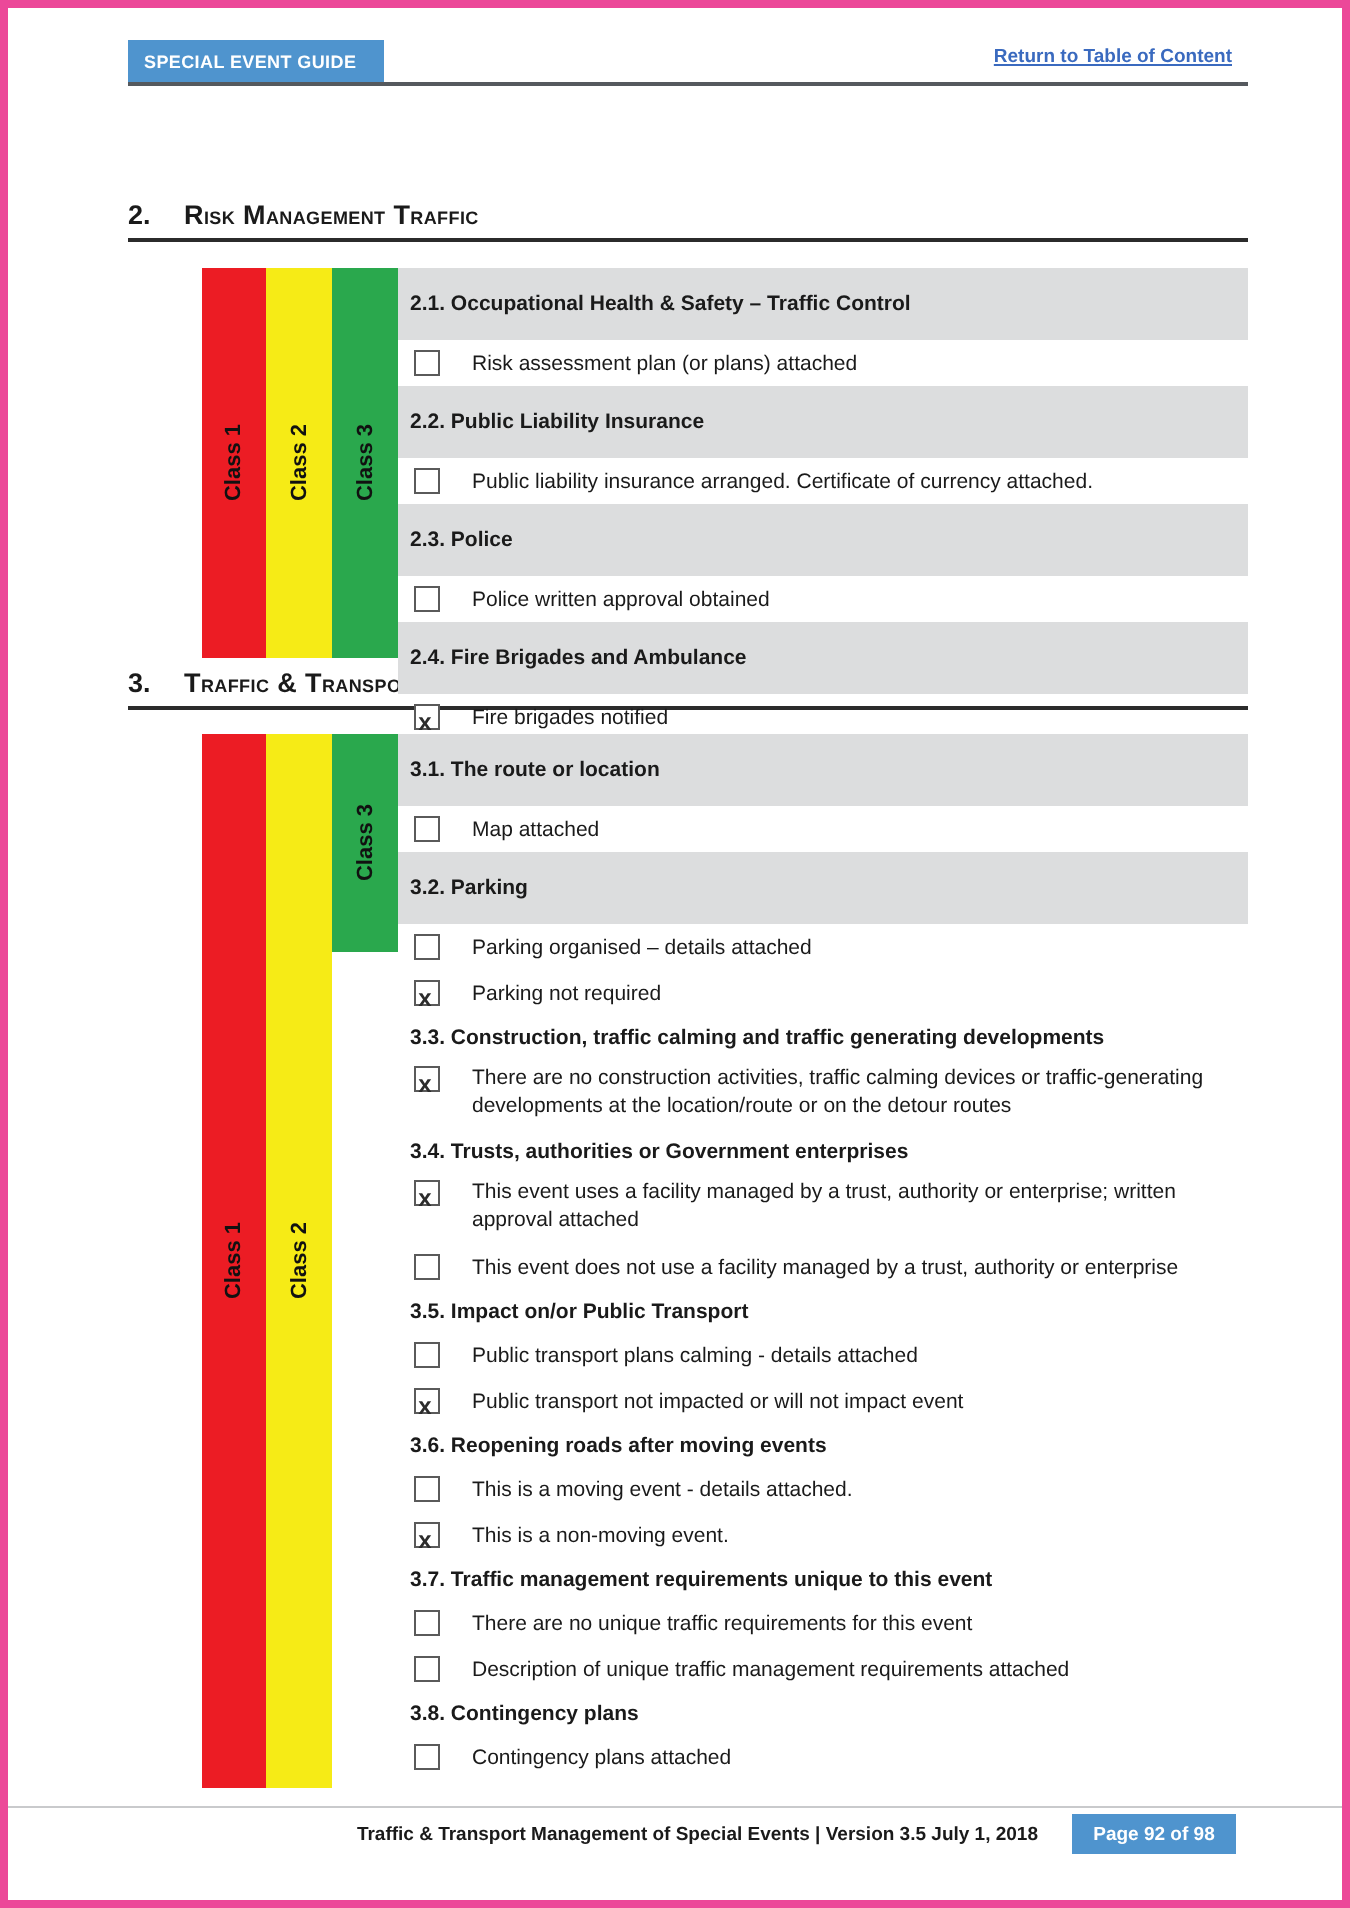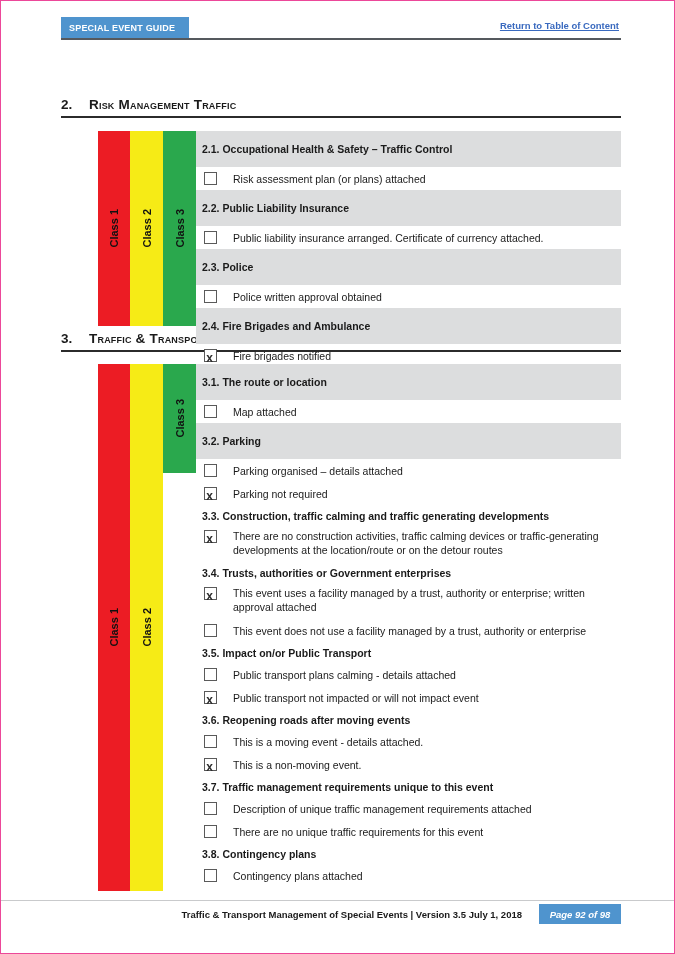--- a/index.html
+++ b/index.html
@@ -1,19 +1,19 @@
 <!DOCTYPE html>
 <html><head>
 <meta charset="utf-8">
 <style>
   html,body{margin:0;padding:0;background:#fff;}
   #page{
     position:relative;width:675px;height:954px;background:#ffffff;
     font-family:"Liberation Sans", sans-serif;color:#1a1a1a;
-    border:1px solid #ec4899;box-sizing:border-box;overflow:hidden;
+    border:4px solid #ec4899;box-sizing:border-box;overflow:hidden;
   }
   
   .badge{
     position:absolute;left:60px;top:16px;width:128px;height:22px;
     background:#4f94ce;color:#ffffff;font-size:9px;font-weight:bold;
     display:flex;align-items:center;padding-left:8px;box-sizing:border-box;
     letter-spacing:.2px;
   }
   .return-link{
     position:absolute;right:55px;top:19px;font-size:9.5px;font-weight:bold;
@@ -70,21 +70,21 @@
     position:relative;top:2px;left:-1px;
   }
   .itext{line-height:14px;max-width:382px;}
   
   .footer-rule{position:absolute;left:0;top:899px;width:675px;height:1px;background:#c9cacc;}
   .footer-text{
     position:absolute;top:908px;right:152px;font-size:9.5px;font-weight:bold;color:#1a1a1a;text-align:center;
   }
   .page-badge{
     position:absolute;top:903px;right:53px;width:82px;height:20px;background:#4f94ce;
-    color:#fff;font-size:9.5px;font-weight:bold;display:flex;align-items:center;justify-content:center;font-style:italic;
+    color:#fff;font-size:9.5px;font-weight:bold;display:flex;align-items:center;justify-content:center;
   }
 </style>
 </head>
 <body>
 
 <div id="page">
 
   <div class="badge">SPECIAL EVENT GUIDE</div>
   <div class="return-link">Return to Table of Content</div>
   <div class="header-rule"></div>
@@ -204,25 +204,25 @@
       </div>
       <div class="row item">
         <span class="cb checked">
           <span class="xmark">x</span>
         </span>
         <span class="itext">This is a non-moving event.</span>
       </div>
       <div class="row plain">3.7. Traffic management requirements unique to this event</div>
       <div class="row item">
         <span class="cb"></span>
+        <span class="itext">There are no unique traffic requirements for this event</span>
+      </div>
+      <div class="row item">
+        <span class="cb"></span>
         <span class="itext">Description of unique traffic management requirements attached</span>
-      </div>
-      <div class="row item">
-        <span class="cb"></span>
-        <span class="itext">There are no unique traffic requirements for this event</span>
       </div>
       <div class="row plain">3.8. Contingency plans</div>
       <div class="row item">
         <span class="cb"></span>
         <span class="itext">Contingency plans attached</span>
       </div>
     </div>
 
   <div class="footer-rule"></div>
   <div class="footer-text">Traffic &amp; Transport Management of Special Events | Version 3.5 July 1, 2018</div>

